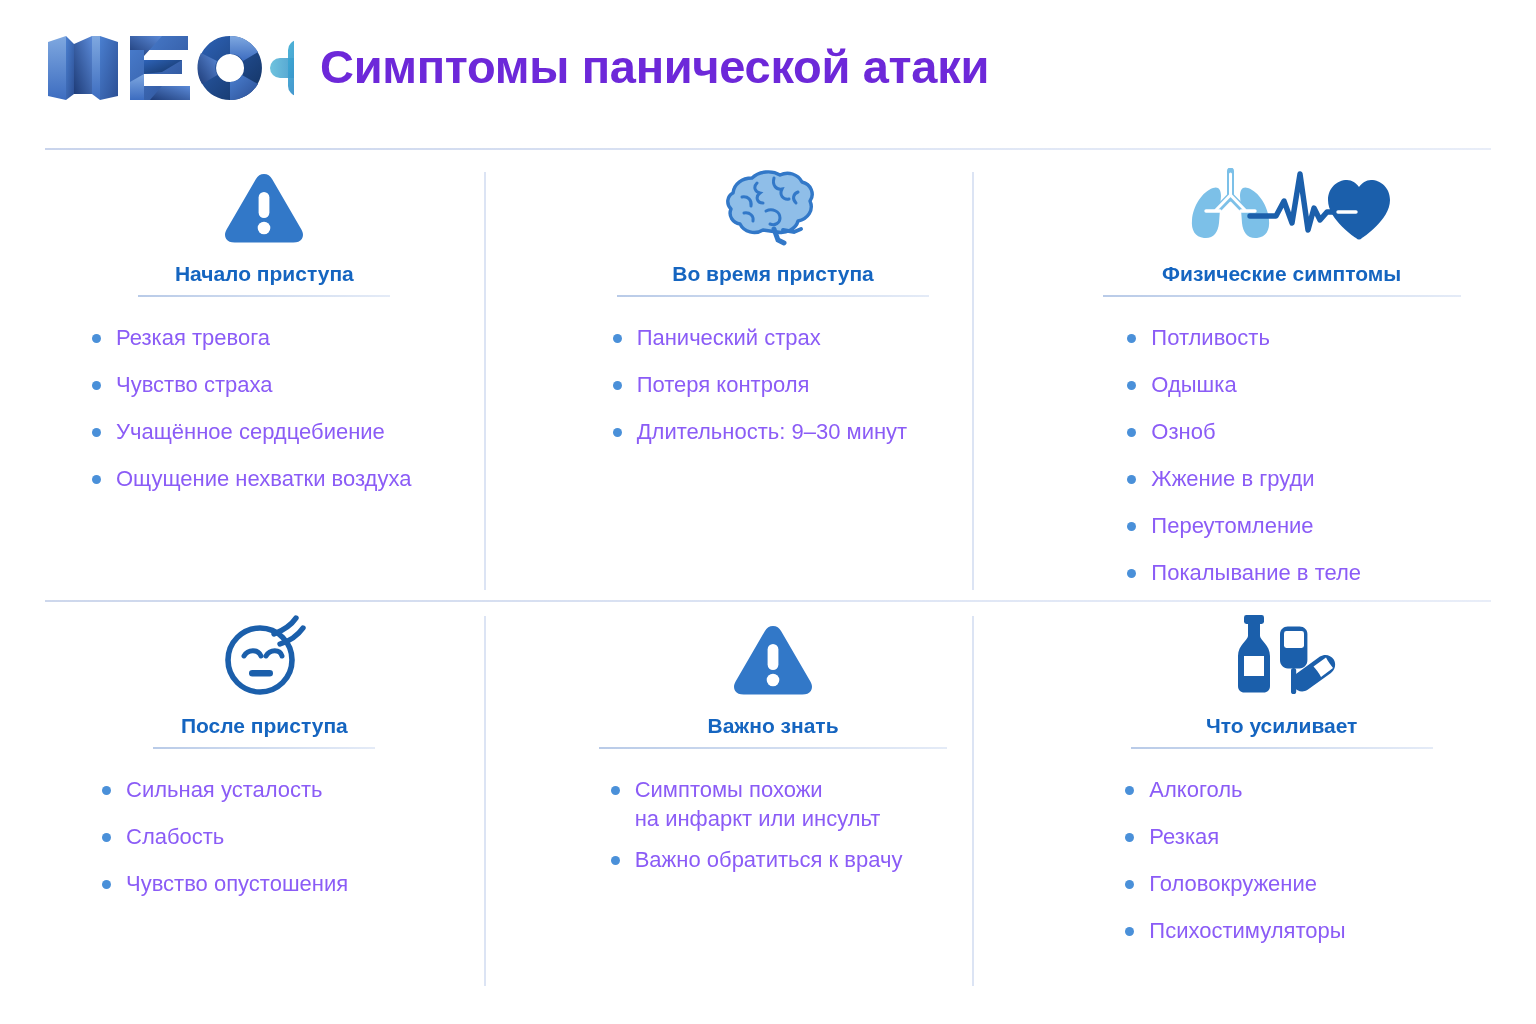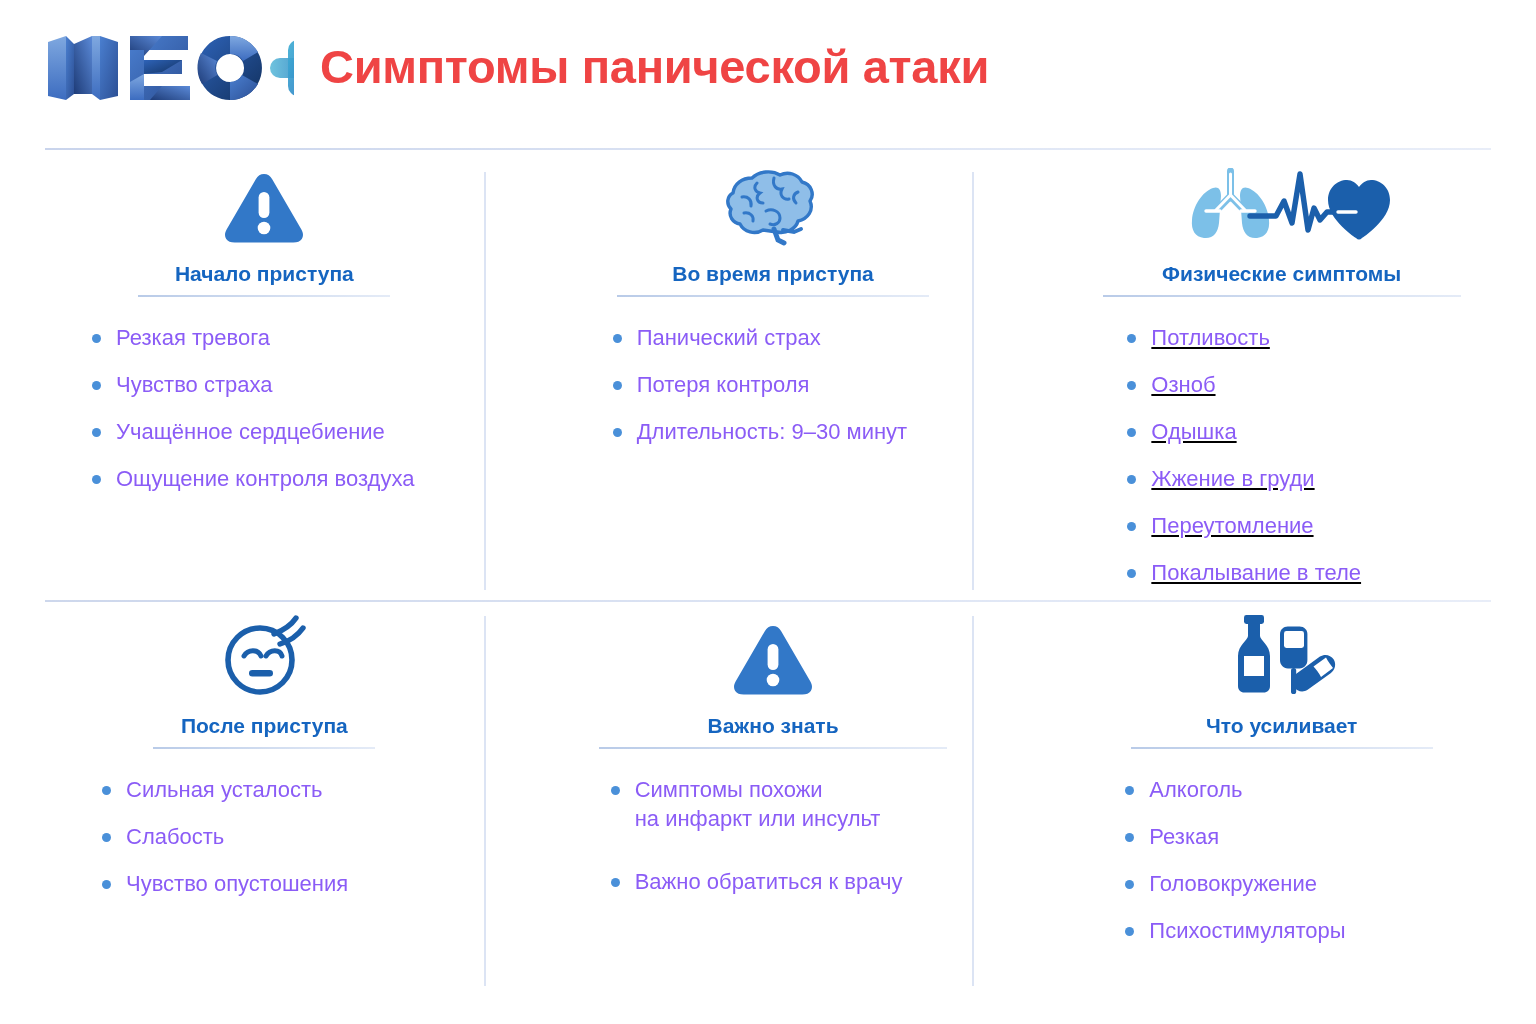--- a/index.html
+++ b/index.html
@@ -25,21 +25,21 @@
   }
   .logo {
     width: 250px;
     height: 72px;
     flex: 0 0 auto;
     margin-right: 26px;
   }
   .page-title {
     font-size: 47px;
     font-weight: bold;
-    color: #ef4444;
+    color: #6d28d9;
     letter-spacing: -0.3px;
     white-space: nowrap;
     line-height: 1;
     padding-bottom: 4px;
   }
 
   .header-rule {
     position: absolute;
     left: 45px;
     right: 45px;
@@ -125,21 +125,21 @@
   .u-w6 { width: 302px; }
 
   
   ul.sym-list {
     list-style: none;
     margin: 26px 0 0 0;
     padding: 0;
   }
   ul.sym-list.indent-a { padding-left: 34px; }
   ul.sym-list.indent-b { padding-left: 46px; }
-  ul.sym-list.indent-c { padding-left: 52px; text-decoration: underline; }
+  ul.sym-list.indent-c { padding-left: 52px; }
   ul.sym-list.indent-d { padding-left: 44px; }
   ul.sym-list.indent-e { padding-left: 44px; }
   ul.sym-list.indent-f { padding-left: 50px; }
 
   ul.sym-list li {
     position: relative;
     padding-left: 26px;
     margin-bottom: 18px;
     font-size: 22px;
     color: #8b5cf6;
@@ -148,21 +148,21 @@
   ul.sym-list li::before {
     content: "";
     position: absolute;
     left: 2px;
     top: 11px;
     width: 9px;
     height: 9px;
     border-radius: 50%;
     background: #4A90D9;
   }
-  ul.sym-list li.tight { margin-bottom: 34px; }
+  ul.sym-list li.tight { margin-bottom: 12px; }
   .li-line2 { display: block; padding-left: 0; }
 </style>
 </head>
 <body>
 
 <div class="header">
 
   <div class="logo">
     <svg viewBox="0 0 250 72" width="250" height="72" aria-hidden="true">
       <defs>
@@ -237,21 +237,21 @@
           <rect x="36.6" y="22" width="10.8" height="26" rx="5.4" fill="#ffffff"></rect>
           <circle cx="42" cy="58" r="6.3" fill="#ffffff"></circle>
         </svg>
       </div>
       <div class="card-heading">Начало приступа</div>
       <div class="heading-underline u-w1"></div>
       <ul class="sym-list indent-a">
         <li>Резкая тревога</li>
         <li>Чувство страха</li>
         <li>Учащённое сердцебиение</li>
-        <li>Ощущение контроля воздуха</li>
+        <li>Ощущение нехватки воздуха</li>
       </ul>
     </div>
 
     <div class="card card-2">
       <div class="icon-wrap">
         <svg width="102" height="80" viewBox="0 0 102 80" aria-hidden="true">
           <g fill="#8FBEE8" stroke="#3278C8" stroke-width="3.4" stroke-linejoin="round" stroke-linecap="round">
             <path d="M30 12 C20 12 12 18 11 27 C5 30 4 38 9 43 C6 50 11 57 18 58 C22 66 33 69 41 64 L55 66 C64 68 74 63 76 55 C86 53 92 44 88 35 C93 28 89 18 80 16 C76 8 66 5 58 9 C50 4 37 5 30 12 Z"></path>
           </g>
           <g fill="none" stroke="#3278C8" stroke-width="3" stroke-linecap="round">
@@ -291,22 +291,22 @@
           <path d="M84 48 L110 48 L118 33 L126 55 L134 6 L142 62 L148 40 L154 52 L161 44 L176 44" fill="none" stroke="#1B5FAB" stroke-width="5.4" stroke-linejoin="round" stroke-linecap="round"></path>
 
           <path d="M196 72 C196 72 168 54 168 34 C168 22 177 14 187 14 C192 14 196 17 199 21 C202 17 206 14 211 14 C221 14 230 22 230 34 C230 54 202 72 202 72 C200 74 198 74 196 72 Z" fill="#1B5FAB" transform="translate(-6,-2)"></path>
           <path d="M172 44 L190 44" stroke="#ffffff" stroke-width="3.4" stroke-linecap="round" fill="none"></path>
         </svg>
       </div>
       <div class="card-heading">Физические симптомы</div>
       <div class="heading-underline u-w3"></div>
       <ul class="sym-list indent-c">
         <li>Потливость</li>
+        <li>Одышка</li>
         <li>Озноб</li>
-        <li>Одышка</li>
         <li>Жжение в груди</li>
         <li>Переутомление</li>
         <li>Покалывание в теле</li>
       </ul>
     </div>
   </div>
 
   <div class="row row-bottom">
 
     <div class="card card-4">

